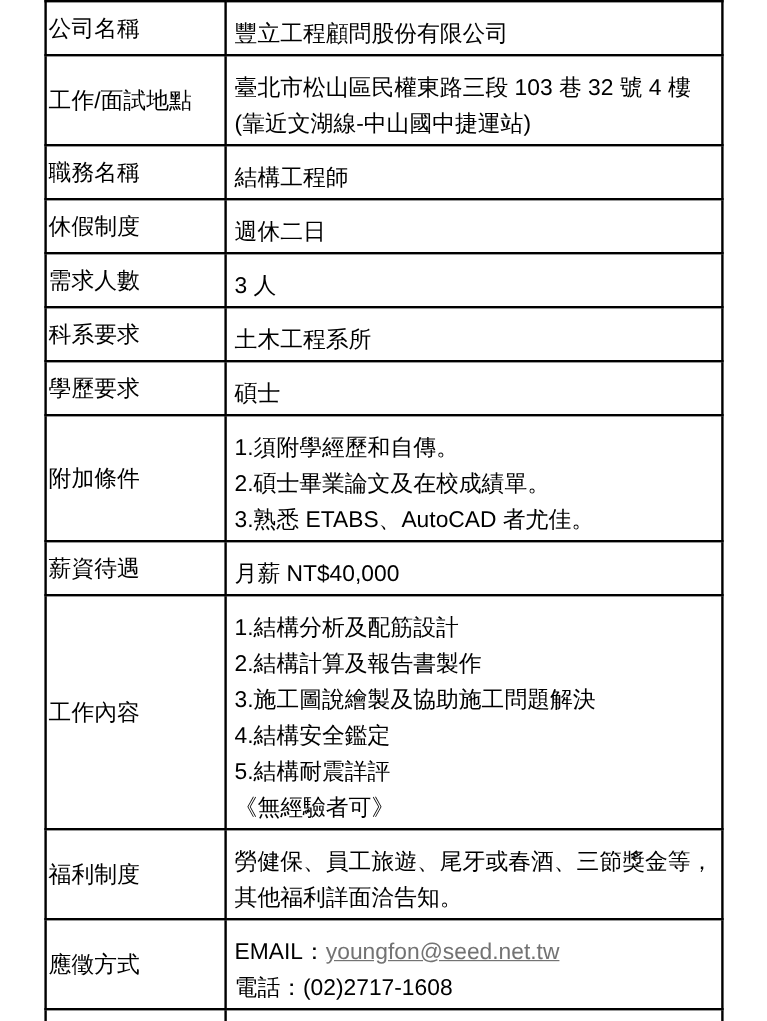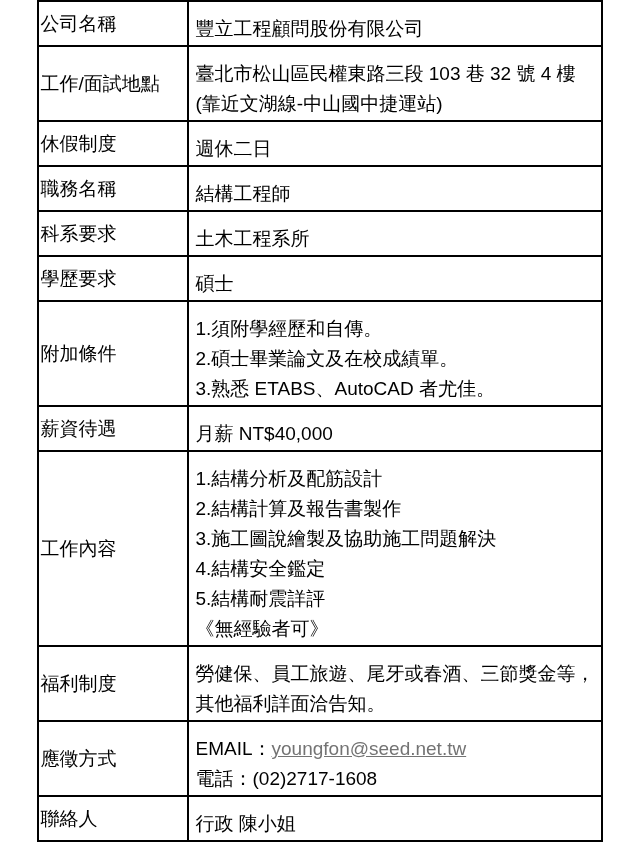--- a/index.html
+++ b/index.html
@@ -73,29 +73,35 @@
           </td>
         </tr>
         <tr>
           <td class="label-cell">工作/面試地點</td>
           <td class="value-cell">
             <div class="line">臺北市松山區民權東路三段 103 巷 32 號 4 樓</div>
             <div class="line">(靠近文湖線-中山國中捷運站)</div>
           </td>
         </tr>
         <tr>
+          <td class="label-cell">職務名稱</td>
+          <td class="value-cell">
+            <div class="line">結構工程師</div>
+          </td>
+        </tr>
+        <tr>
           <td class="label-cell">休假制度</td>
           <td class="value-cell">
             <div class="line">週休二日</div>
           </td>
         </tr>
         <tr>
-          <td class="label-cell">職務名稱</td>
+          <td class="label-cell">需求人數</td>
           <td class="value-cell">
-            <div class="line">結構工程師</div>
+            <div class="line">3 人</div>
           </td>
         </tr>
         <tr>
           <td class="label-cell">科系要求</td>
           <td class="value-cell">
             <div class="line">土木工程系所</div>
           </td>
         </tr>
         <tr>
           <td class="label-cell">學歷要求</td>

